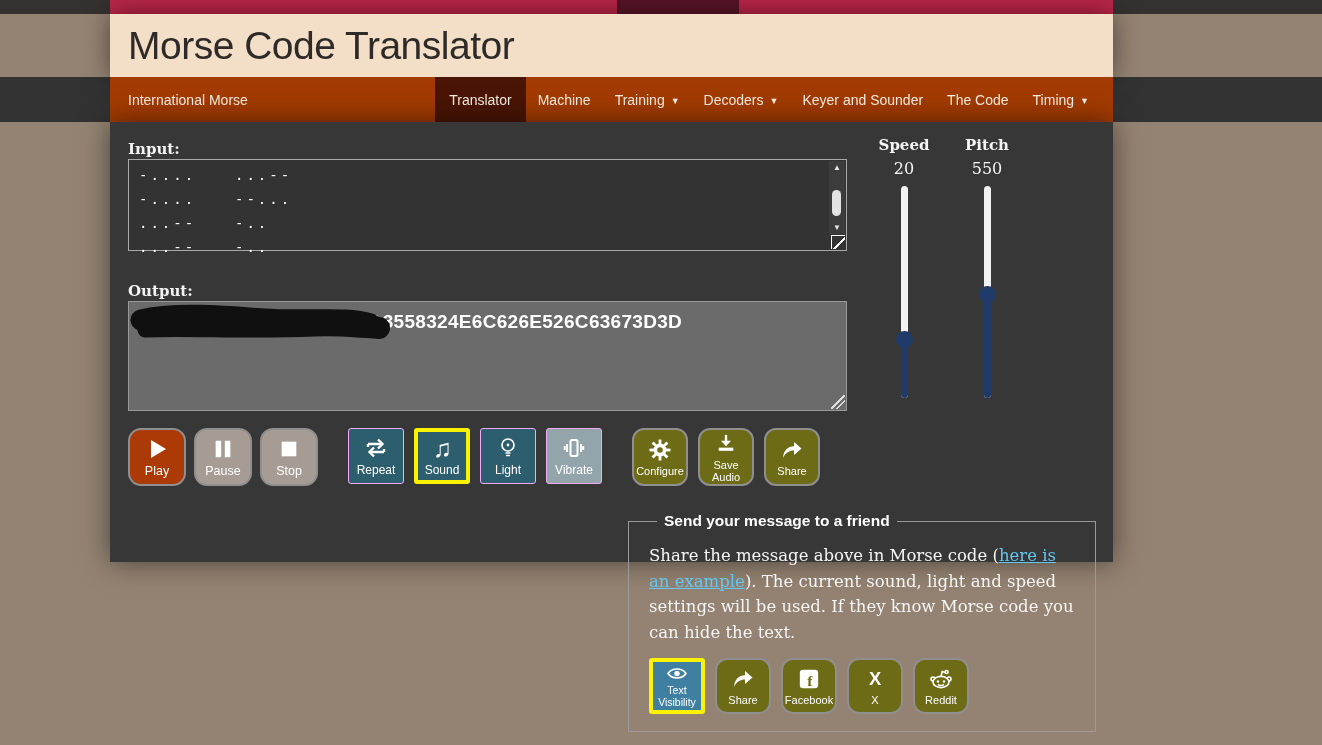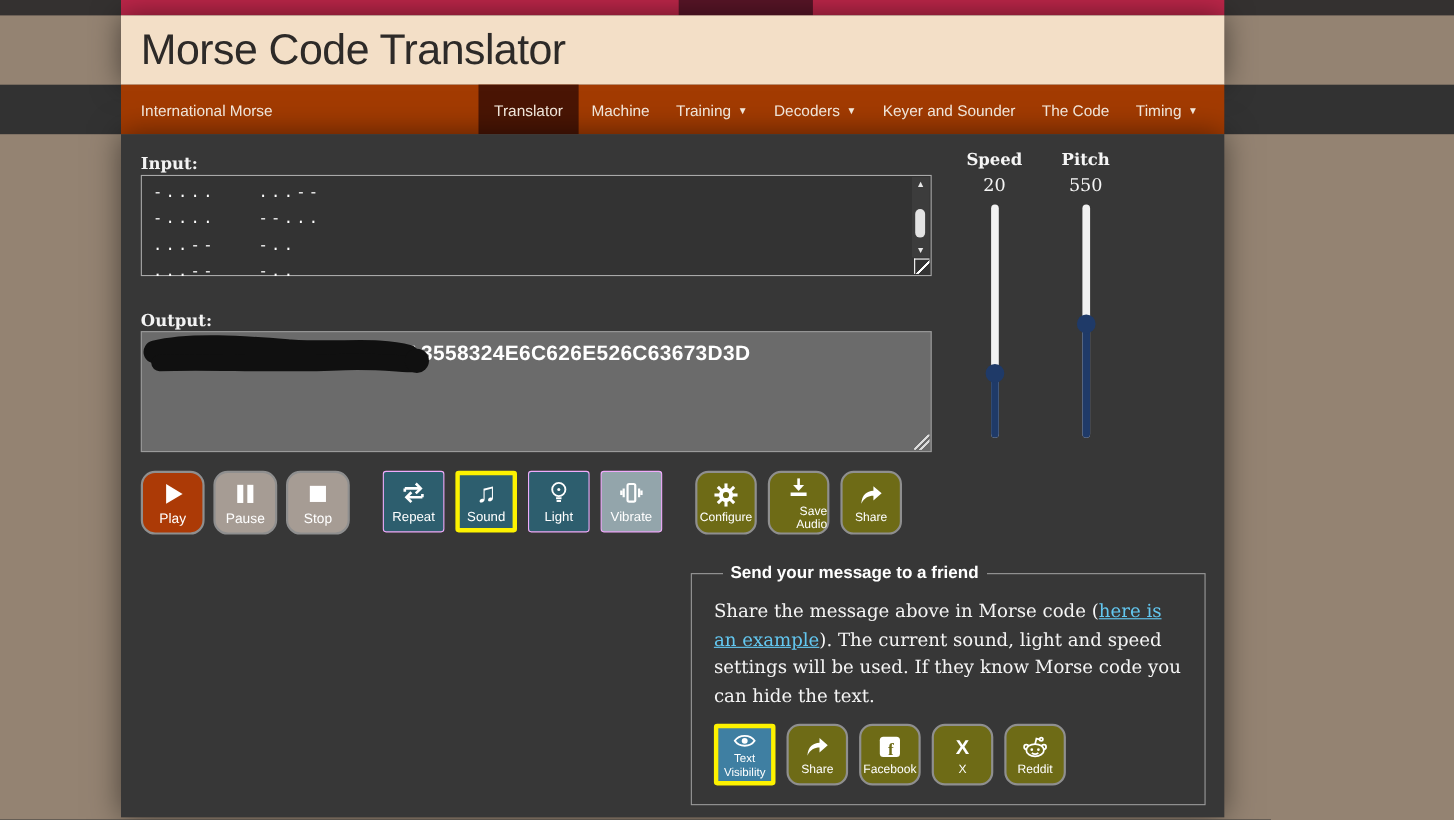--- a/index.html
+++ b/index.html
@@ -26,21 +26,21 @@
   .page-title{font-size:39px; font-weight:400; color:var(--title_text); letter-spacing:-0.5px;}
   .band-nav{height:45px; background:#323232;}
   .nav{background:var(--nav_orange); display:flex; align-items:stretch; color:var(--nav_text);}
   .brand{font-size:14px; align-self:center; padding-left:18px; flex:0 0 auto;}
   .nav-menu{margin-left:auto; display:flex; align-items:stretch; padding-right:12px;}
   .nav-item{display:flex; align-items:center; padding:0 12px; font-size:14px; cursor:pointer; white-space:nowrap;}
   .nav-item.active{background:var(--nav-active,#4a1504); background:var(--nav_active); padding:0 14px;}
   .caret{font-size:9px; margin-left:6px; transform:translateY(1px);}
 
   
-  .row-main{height:621px;}
+  .row-main{height:440px;}
   .row-main .inner{background:var(--content_bg); color:#fff;}
   .abs{position:absolute;}
   .field-label{font-size:15px; font-weight:bold; color:#f3f3f3;}
 
   .input-box{left:18px; top:37px; width:719px; height:92px; background:var(--field_bg);
     border:1px solid var(--field_border); position:absolute;}
   .morse{font-family:"DejaVu Sans Mono","Liberation Mono",monospace; font-size:14px; color:#fff;
     letter-spacing:3px; word-spacing:8px; line-height:24px; padding:3px 0 0 10px; white-space:pre;}
   .vscrollbar{position:absolute; top:1px; right:1px; width:16px; height:calc(100% - 17px);
     display:flex; flex-direction:column; background:#3c3c3c;}
@@ -63,21 +63,21 @@
   .btn{display:flex; flex-direction:column; align-items:center; justify-content:center;
     color:#fff; cursor:pointer; text-align:center; position:absolute; top:306px;}
   .btn .lbl{line-height:1.05; margin-top:3px;}
   .rbtn{width:58px; height:58px; border-radius:13px; border:2px solid var(--btn_border);}
   .rbtn .lbl{font-size:12.5px;}
   .sqbtn{width:56px; height:56px; border-radius:3px; border:1px solid #f0abfc;}
   .sqbtn .lbl{font-size:12px;}
   .sqbtn.selected{border:4px solid var(--select_yellow);}
   .bg-play{background:var(--play_orange);} .bg-taupe{background:var(--taupe);}
   .bg-teal{background:var(--teal);} .bg-dis{background:var(--teal_disabled);}
-  .bg-olive{background:var(--olive);text-align:right;} .bg-tv{background:var(--tv_blue);}
+  .bg-olive{background:var(--olive);} .bg-tv{background:var(--tv_blue);}
   .rbtn.olive{width:56px; border-radius:12px;}
   .rbtn.olive .lbl{font-size:11px;}
   .ico{display:flex; align-items:center; justify-content:center; height:26px;}
   .note-glyph{font-size:25px; line-height:26px;}
 
   
   .slider-col{position:absolute; width:80px; text-align:center;}
   .sl-0{left:754px; top:14px;} .sl-1{left:837px; top:14px;} .sl-2{left:920px; top:14px;}
   .slider-label{font-size:15px; font-weight:bold; color:#f5f5f5;}
   .slider-value{font-size:16px; margin-top:5px; color:#f5f5f5;}

